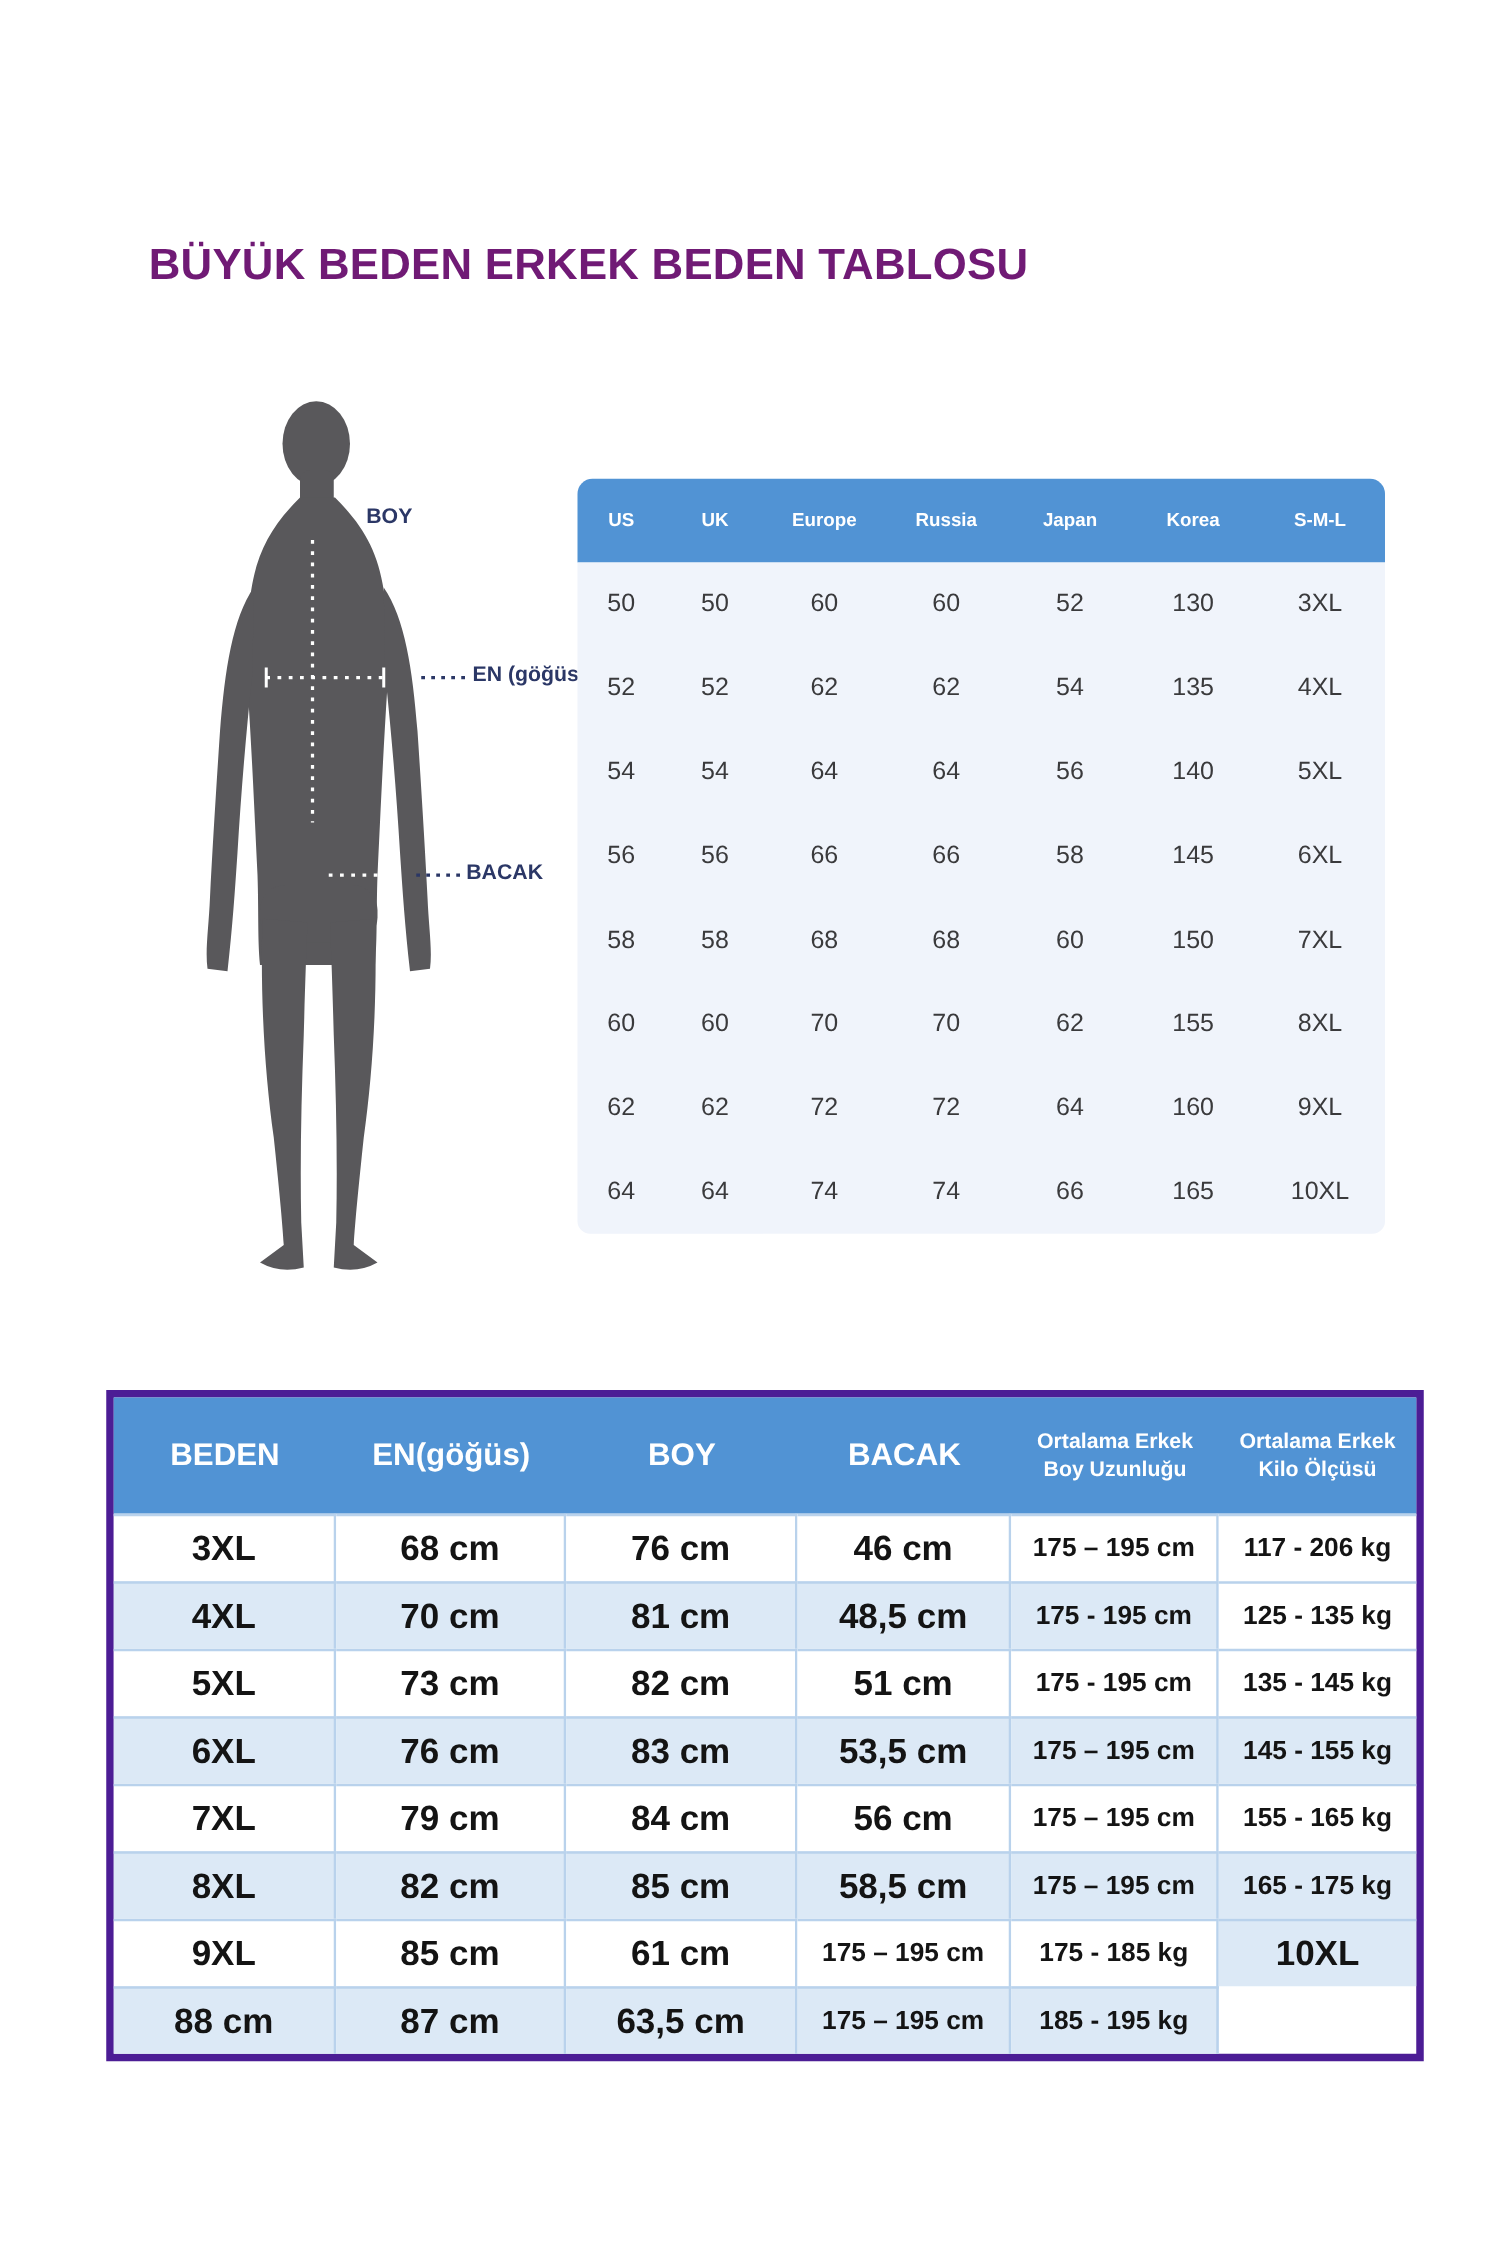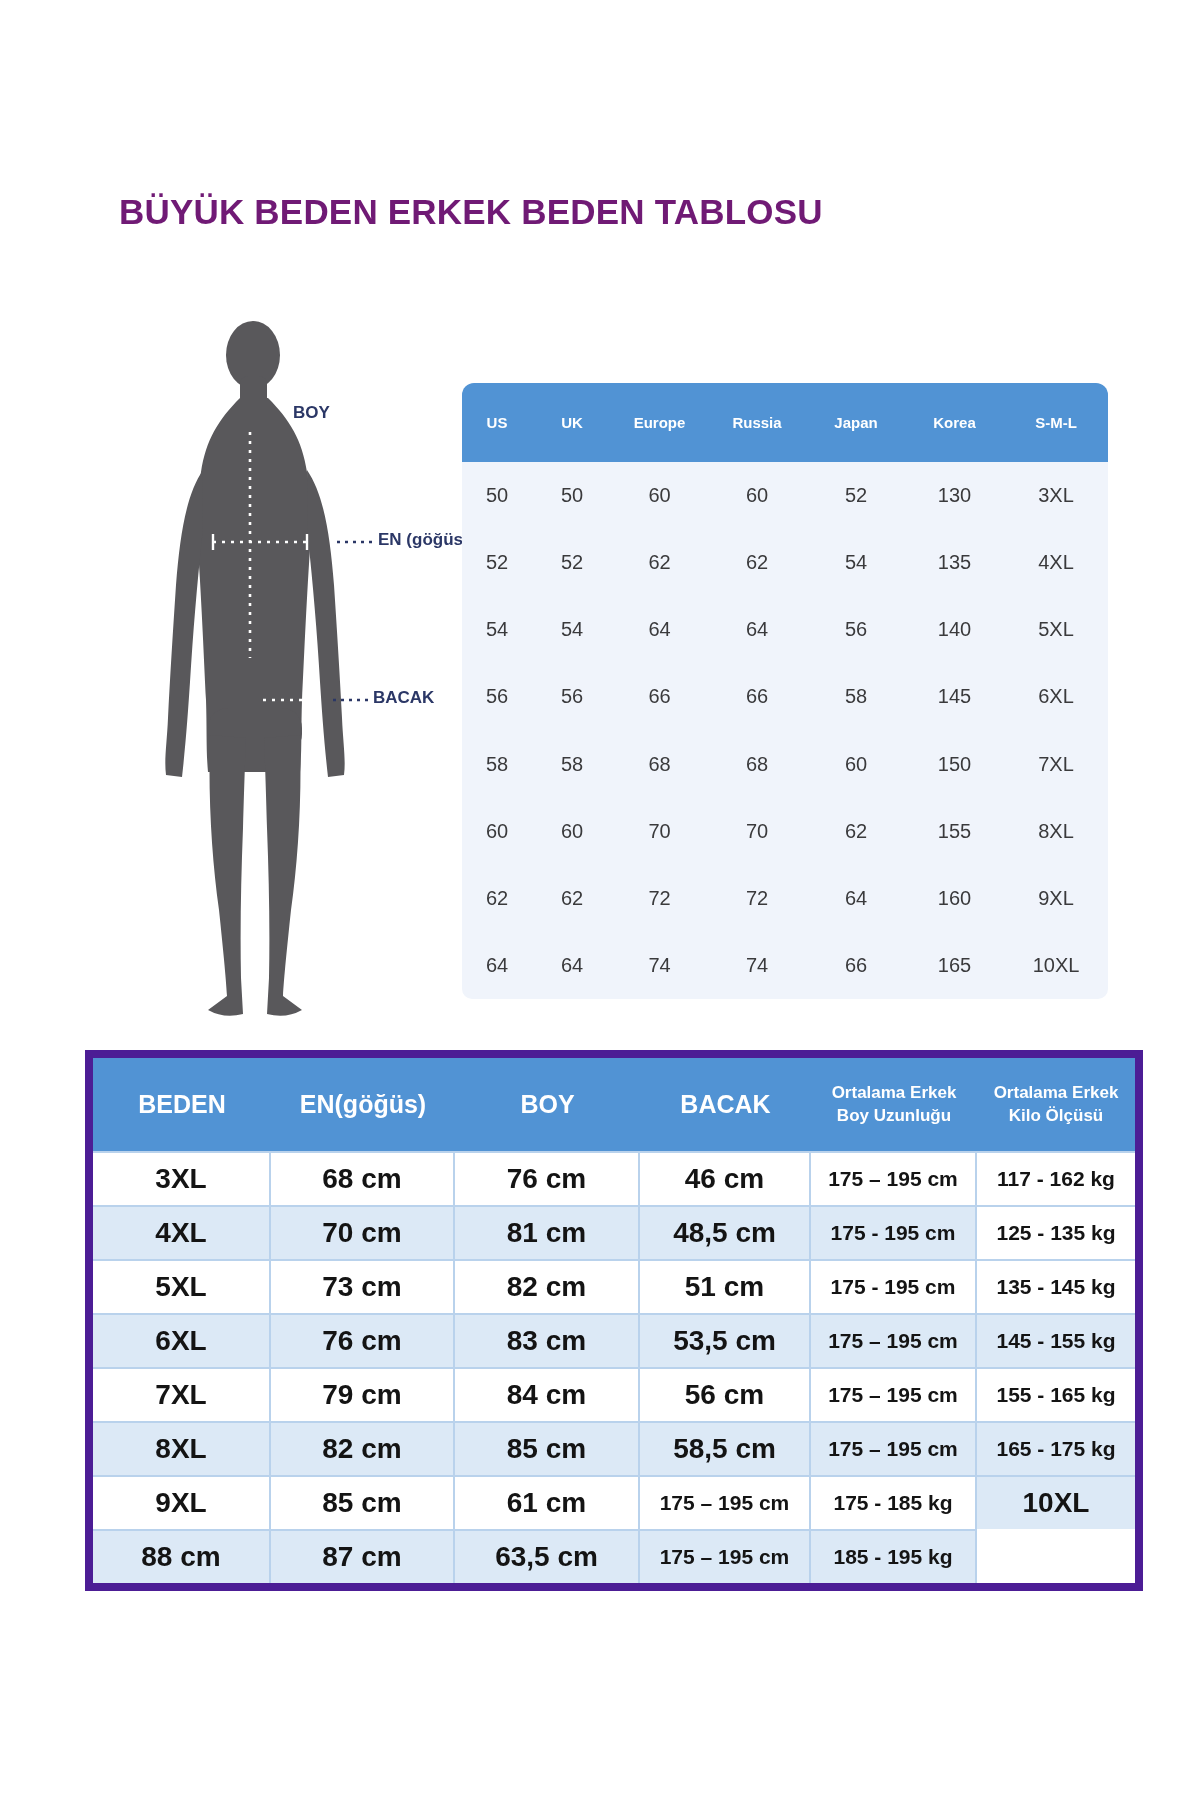--- a/index.html
+++ b/index.html
@@ -13,29 +13,29 @@
   
   .figure-svg{position:absolute;left:140px;top:280px;width:320px;height:740px;}
   .fig-label{position:absolute;color:#2b3766;font-weight:700;font-size:17px;white-space:nowrap;}
   .lbl-boy{left:293px;top:403px;}
   .lbl-en{left:378px;top:530px;}
   .lbl-bacak{left:373px;top:688px;}
 
   
   .tt{position:absolute;left:462px;top:383px;width:646px;}
   .tt-cols{display:grid;grid-template-columns:70fr 80fr 95fr 100fr 98fr 99fr 104fr;}
-  .tt-header{height:79px;background:#5193d4;border-radius:12px 12px 0 0;align-items:center;}
+  .tt-header{height:67px;background:#5193d4;border-radius:12px 12px 0 0;align-items:center;}
   .tt-header span{text-align:center;color:#ffffff;font-weight:700;font-size:15px;}
   .tt-body{height:537px;background:#f0f4fb;border-radius:0 0 10px 10px;
            grid-template-rows:repeat(8,1fr);}
   .tt-cell{display:flex;align-items:center;justify-content:center;
            font-size:20px;font-weight:400;color:#3a3a3c;}
 
   
-  .bt{position:absolute;left:85px;top:1050px;width:1042px;border:8px solid #4c1d95;background:#fff;}
+  .bt{position:absolute;left:85px;top:1112px;width:1042px;border:6px solid #4c1d95;background:#fff;}
   .bt-cols{display:grid;grid-template-columns:178fr 184fr 185fr 171fr 166fr 158fr;}
   .bt-header{height:93px;background:#5193d4;align-items:center;}
   .bt-header .main{font-size:25px;font-weight:800;color:#ffffff;text-align:center;}
   .bt-header .dbl{text-align:center;color:#ffffff;font-weight:700;font-size:17px;line-height:1.35;}
   .bt-body{grid-template-rows:repeat(8,54px);}
   .bt-cell{display:flex;align-items:center;justify-content:center;background:#ffffff;
            border-right:2px solid #b9d2ec;border-top:2px solid #b9d2ec;
            font-size:28px;font-weight:700;color:#141414;white-space:nowrap;}
   .bt-cell.stripe{background:#dce9f6;}
   .bt-cell.nostripe{background:#ffffff;}
@@ -166,21 +166,21 @@
         <div>Ortalama Erkek</div>
         <div>Kilo Ölçüsü</div>
       </div>
     </div>
     <div class="bt-body bt-cols">
         <div class="bt-cell sizecol">3XL</div>
         <div class="bt-cell">68 cm</div>
         <div class="bt-cell">76 cm</div>
         <div class="bt-cell">46 cm</div>
         <div class="bt-cell small">175 – 195 cm</div>
-        <div class="bt-cell small">117 - 162 kg</div>
+        <div class="bt-cell small">117 - 206 kg</div>
         <div class="bt-cell stripe sizecol">4XL</div>
         <div class="bt-cell stripe">70 cm</div>
         <div class="bt-cell stripe">81 cm</div>
         <div class="bt-cell stripe">48,5 cm</div>
         <div class="bt-cell stripe small">175 - 195 cm</div>
         <div class="bt-cell stripe small nostripe">125 - 135 kg</div>
         <div class="bt-cell sizecol">5XL</div>
         <div class="bt-cell">73 cm</div>
         <div class="bt-cell">82 cm</div>
         <div class="bt-cell">51 cm</div>

